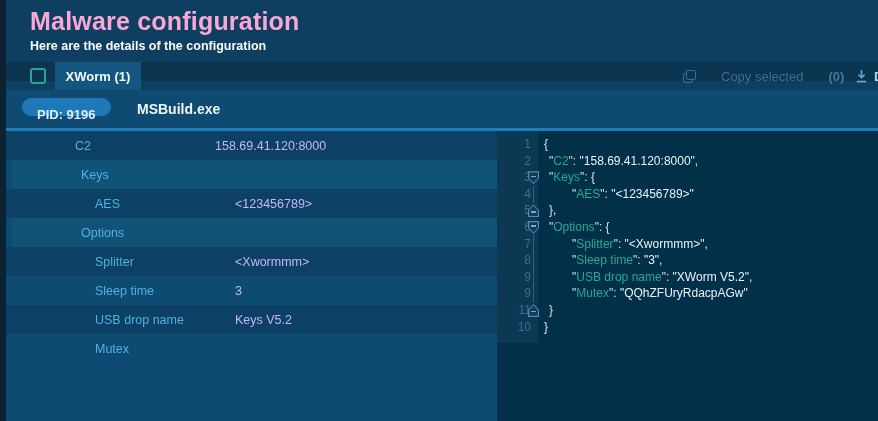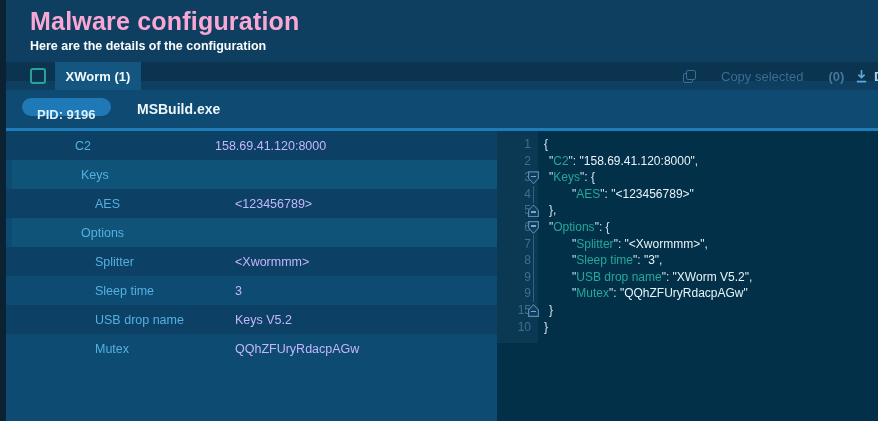--- a/index.html
+++ b/index.html
@@ -131,37 +131,36 @@
           <div class="cfg-row" style="padding-left: 89px;">
             <span class="cfg-key">Sleep time</span>
             <span class="cfg-value">3</span>
           </div>
           <div class="cfg-row dark" style="padding-left: 89px;">
             <span class="cfg-key">USB drop name</span>
             <span class="cfg-value">Keys V5.2</span>
           </div>
           <div class="cfg-row" style="padding-left: 89px;">
             <span class="cfg-key">Mutex</span>
-            <span class="cfg-value">QQhZFUryRdacpAGw</span>
           </div>
         </div>
     </div>
     <div class="right-panel" id="json-panel">
       <div class="gutter-band"></div>
       <div class="code-area" id="code-lines">
           <div class="jline"><span class="jnum">1</span><span class="jcode ind0"><span class="tp">{</span></span></div>
           <div class="jline"><span class="jnum">2</span><span class="jcode ind1"><span class="tp">"</span><span class="tk">C2</span><span class="tp">": </span><span class="tv">"158.69.41.120:8000"</span><span class="tp">,</span></span></div>
           <div class="jline"><span class="jnum">3</span><span class="fold open"><i class="outer"></i><i class="inner"></i><i class="minus"></i></span><span class="jcode ind1"><span class="tp">"</span><span class="tk">Keys</span><span class="tp">": </span><span class="tp">{</span></span></div>
           <div class="jline"><span class="jnum">4</span><span class="jcode ind2"><span class="tp">"</span><span class="tk">AES</span><span class="tp">": </span><span class="tv">"&lt;123456789&gt;"</span></span></div>
           <div class="jline"><span class="jnum">5</span><span class="fold close"><i class="outer"></i><i class="inner"></i><i class="minus"></i></span><span class="jcode ind1"><span class="tp">},</span></span></div>
           <div class="jline"><span class="jnum">6</span><span class="fold open"><i class="outer"></i><i class="inner"></i><i class="minus"></i></span><span class="jcode ind1"><span class="tp">"</span><span class="tk">Options</span><span class="tp">": </span><span class="tp">{</span></span></div>
           <div class="jline"><span class="jnum">7</span><span class="jcode ind2"><span class="tp">"</span><span class="tk">Splitter</span><span class="tp">": </span><span class="tv">"&lt;Xwormmm&gt;"</span><span class="tp">,</span></span></div>
           <div class="jline"><span class="jnum">8</span><span class="jcode ind2"><span class="tp">"</span><span class="tk">Sleep time</span><span class="tp">": </span><span class="tv">"3"</span><span class="tp">,</span></span></div>
           <div class="jline"><span class="jnum">9</span><span class="jcode ind2"><span class="tp">"</span><span class="tk">USB drop name</span><span class="tp">": </span><span class="tv">"XWorm V5.2"</span><span class="tp">,</span></span></div>
           <div class="jline"><span class="jnum">9</span><span class="jcode ind2"><span class="tp">"</span><span class="tk">Mutex</span><span class="tp">": </span><span class="tv">"QQhZFUryRdacpAGw"</span></span></div>
-          <div class="jline"><span class="jnum">15</span><span class="fold close"><i class="outer"></i><i class="inner"></i><i class="minus"></i></span><span class="jcode ind1"><span class="tp">}</span></span></div>
+          <div class="jline"><span class="jnum">11</span><span class="fold close"><i class="outer"></i><i class="inner"></i><i class="minus"></i></span><span class="jcode ind1"><span class="tp">}</span></span></div>
           <div class="jline"><span class="jnum">10</span><span class="jcode ind0"><span class="tp">}</span></span></div>
         </div>
     <div class="fold-guide" style="top: 54.5px; height: 17.2px;"></div>
         <div class="fold-guide" style="top: 104.3px; height: 67px;"></div>
       </div>
   </div>
 </div>
 
 </body></html>

